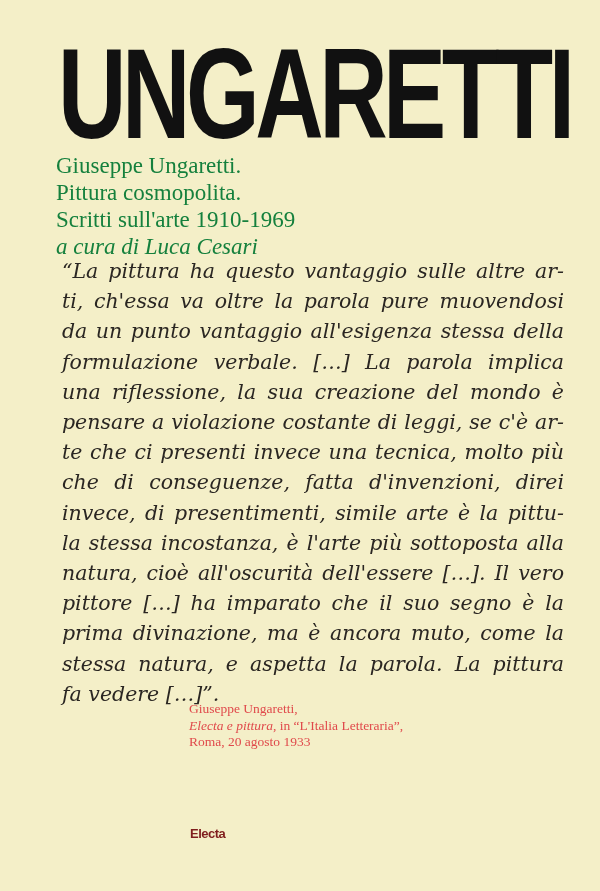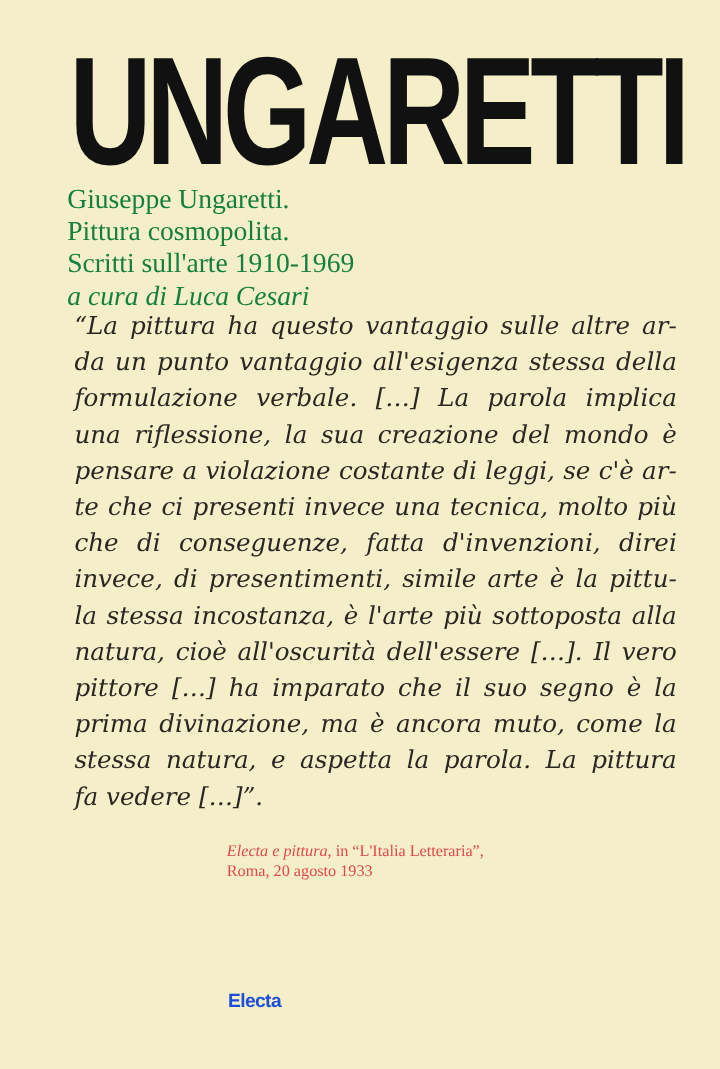--- a/index.html
+++ b/index.html
@@ -47,52 +47,54 @@
       color: #e0494b;
       font-size: 13.5px;
       line-height: 16.5px;
     }
     .source .line { display: block; }
     .source em { font-style: italic; }
     .publisher {
       position: absolute; left: 190px; top: 826px;
       font-family: "Liberation Sans", sans-serif;
       font-weight: 700;
-      font-size: 16px;
+      font-size: 13px;
       letter-spacing: -0.5px;
-      color: #1d4ed8;
+      color: #7f1d1d;
     }
   </style>
 </head>
 <body>
 
 <div class="title">UNGARETTI</div>
 
 <div class="subtitle">
   <span class="line">Giuseppe Ungaretti.</span>
   <span class="line">Pittura cosmopolita.</span>
   <span class="line">Scritti sull'arte 1910-1969</span>
   <span class="line curator">a cura di Luca Cesari</span>
 </div>
 
 <div class="quote">
   <span class="qline">“La pittura ha questo vantaggio sulle altre ar-</span>
+  <span class="qline">ti, ch'essa va oltre la parola pure muovendosi</span>
   <span class="qline">da un punto vantaggio all'esigenza stessa della</span>
   <span class="qline">formulazione verbale. […] La parola implica</span>
   <span class="qline">una riflessione, la sua creazione del mondo è</span>
   <span class="qline">pensare a violazione costante di leggi, se c'è ar-</span>
   <span class="qline">te che ci presenti invece una tecnica, molto più</span>
   <span class="qline">che di conseguenze, fatta d'invenzioni, direi</span>
   <span class="qline">invece, di presentimenti, simile arte è la pittu-</span>
   <span class="qline">la stessa incostanza, è l'arte più sottoposta alla</span>
   <span class="qline">natura, cioè all'oscurità dell'essere […]. Il vero</span>
   <span class="qline">pittore […] ha imparato che il suo segno è la</span>
   <span class="qline">prima divinazione, ma è ancora muto, come la</span>
   <span class="qline">stessa natura, e aspetta la parola. La pittura</span>
   <span class="qline last">fa vedere […]”.</span>
 </div>
 
 <div class="source">
+  <span class="line">Giuseppe Ungaretti,</span>
   <span class="line"><em>Electa e pittura</em><span>, in “L'Italia Letteraria”,</span></span>
   <span class="line">Roma, 20 agosto 1933</span>
 </div>
 
 <div class="publisher">Electa</div>
 
 </body></html>

